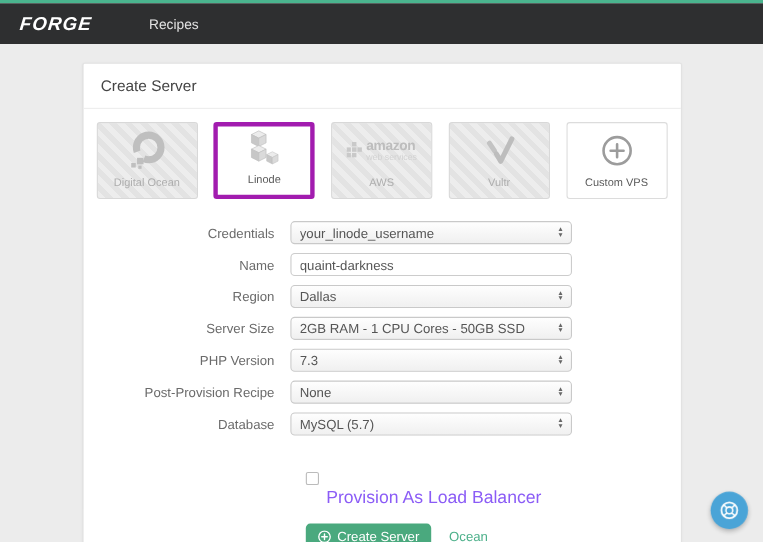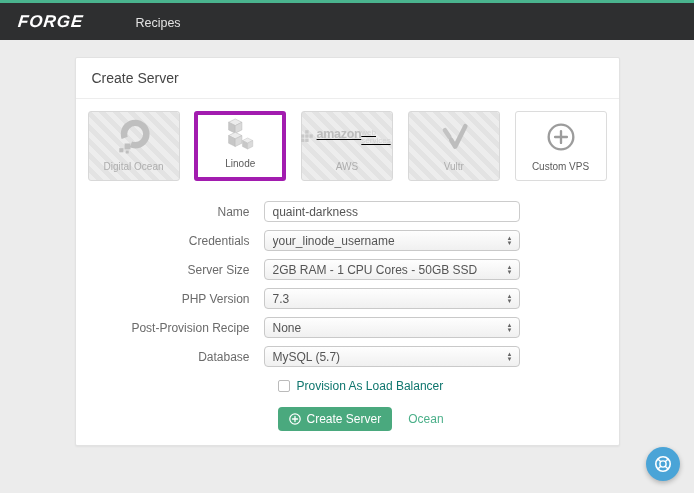--- a/index.html
+++ b/index.html
@@ -25,37 +25,37 @@
 
   
   .tiles { display:flex; justify-content:space-between; padding:12px 12px 4px; }
   .tile { width:92px; height:70px; border:1px solid #dcdcdc; border-radius:3px; background:#fff; display:flex; flex-direction:column; align-items:center; cursor:pointer; }
   .tile-logo { flex:1; display:flex; align-items:center; justify-content:center; width:100%; }
   .tile-label { font-size:10px; color:#5a5a5a; margin-bottom:8px; }
   .tile.disabled { background:repeating-linear-gradient(45deg,#ededed 0 5px,#e3e3e3 5px 10px); border-color:#d8d8d8; }
   .tile.disabled .tile-label { color:#aeaeae; }
   .tile.selected { border:4px solid #a21caf; }
   .aws-logo { display:flex; align-items:center; gap:3px; }
-  .aws-text { display:flex; flex-direction:row; line-height:1;text-decoration:underline; }
+  .aws-text { display:flex; flex-direction:column; line-height:1; }
   .aws-line1 { font-size:12.5px; font-weight:bold; color:#bdbdbd; letter-spacing:-.3px; }
   .aws-line2 { font-size:8px; color:#d2d2d2; margin-top:1px; }
 
   
   .form { padding:16px 16px 14px; }
   .row { display:flex; align-items:center; margin-bottom:8px; }
   .flabel { width:172px; text-align:right; padding-right:14px; font-size:12px; color:#6b6b6b; flex:none; }
   .select { width:256px; height:21px; display:flex; align-items:center; justify-content:space-between; background:linear-gradient(#fefefe,#f0f0f0); border:1px solid #c9c9c9; border-radius:4px; padding:0 6px 0 8px; cursor:pointer; }
   .sval { font-size:12px; color:#555; white-space:nowrap; overflow:hidden; }
   .stepper { display:flex; flex-direction:column; align-items:center; line-height:4.5px; }
   .stepper i { font-style:normal; font-size:6px; color:#666; }
   .tinput { width:256px; height:21px; border:1px solid #ccc; border-radius:4px; padding:0 8px; font-size:12px; color:#555; font-family:"Liberation Sans",sans-serif; background:#fff; }
 
   .chkrow { margin-left:186px; display:flex; align-items:center; gap:7px; margin-top:12px; }
   .chk { width:12px; height:12px; appearance:none; -webkit-appearance:none; border:1px solid #bbb; border-radius:2px; background:#fff; cursor:pointer; }
-  .chklabel { font-size:12px; color:#0f766e; }
+  .chklabel { font-size:16px; color:#8b5cf6;margin-top:36px; }
 
   .btnrow { margin-left:186px; display:flex; align-items:center; margin-top:14px; }
   .btn { display:inline-flex; align-items:center; gap:6px; background:#4aa97e; color:#fff; border:none; border-radius:4px; height:24px; padding:0 11px; font-size:12px; font-family:"Liberation Sans",sans-serif; cursor:pointer; }
   .cancel { margin-left:16px; color:#4cb08a; font-size:12px; text-decoration:none; cursor:pointer; }
 
   
   .help { position:fixed; right:14px; bottom:12px; width:34px; height:34px; border-radius:50%; background:#4aa4d7; display:flex; align-items:center; justify-content:center; box-shadow:0 2px 5px rgba(0,0,0,.25); cursor:pointer; }
 </style>
 </head>
 <body>
@@ -146,35 +146,45 @@
           </svg>
         </div>
         <div class="tile-label">Custom VPS</div>
       </div>
 
     </div>
 
     <div class="form">
 
       <div class="row">
+        <label class="flabel">Credentials</label>
+        <div class="select">
+          <span class="sval">your_linode_username</span>
+          <span class="stepper">
+              <i>▲</i>
+              <i>▼</i>
+            </span>
+        </div>
+      </div>
+
+      <div class="row">
         <label class="flabel">Name</label>
         <input class="tinput" type="text" value="quaint-darkness" style="">
       </div>
 
       <div class="row">
-        <label class="flabel">Credentials</label>
-        <div class="select">
-          <span class="sval">your_linode_username</span>
-          <span class="stepper">
-              <i>▲</i>
-              <i>▼</i>
-            </span>
-        </div>
-      </div>
-
+        <label class="flabel">Region</label>
+        <div class="select">
+          <span class="sval">Dallas</span>
+          <span class="stepper">
+              <i>▲</i>
+              <i>▼</i>
+            </span>
+        </div>
+      </div>
 
       <div class="row">
         <label class="flabel">Server Size</label>
         <div class="select">
           <span class="sval">2GB RAM - 1 CPU Cores - 50GB SSD</span>
           <span class="stepper">
               <i>▲</i>
               <i>▼</i>
             </span>
         </div>

